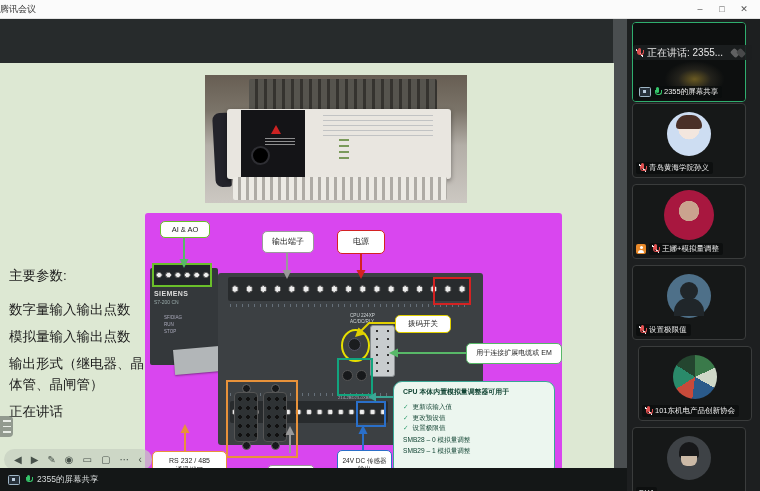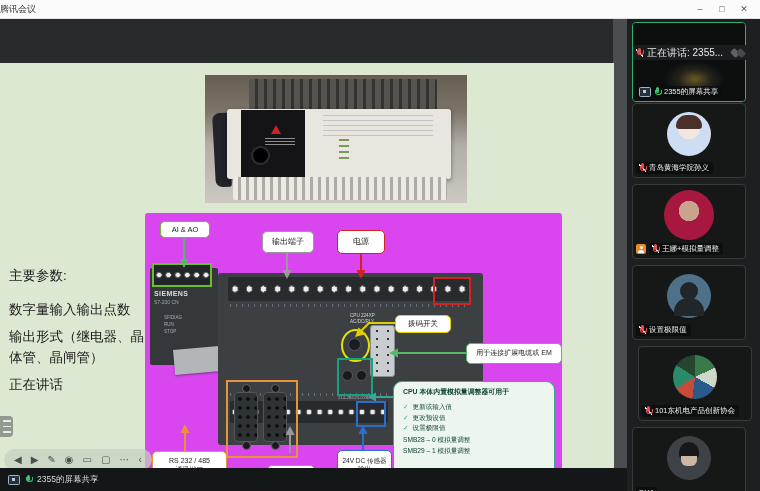--- a/index.html
+++ b/index.html
@@ -171,20 +171,21 @@
           </div>
           <div class="ph-rows"></div>
           <div class="ph-leds"></div>
         </div>
         <div class="ph-comb-bot"></div>
       </div>
 
       <div class="params">
         <div class="ptitle">主要参数:</div>
         <div class="pitem">数字量输入输出点数</div>
+        <div class="pitem">模拟量输入输出点数</div>
         <div class="pitem">输出形式（继电器、晶体管、晶闸管）</div>
         <div class="pitem">正在讲话</div>
       </div>
 
       <div class="card">
 
         <div class="plc">
           <div class="plc-left">
             <div class="plc-aiao"></div>
             <div class="plc-brand">SIEMENS</div>

